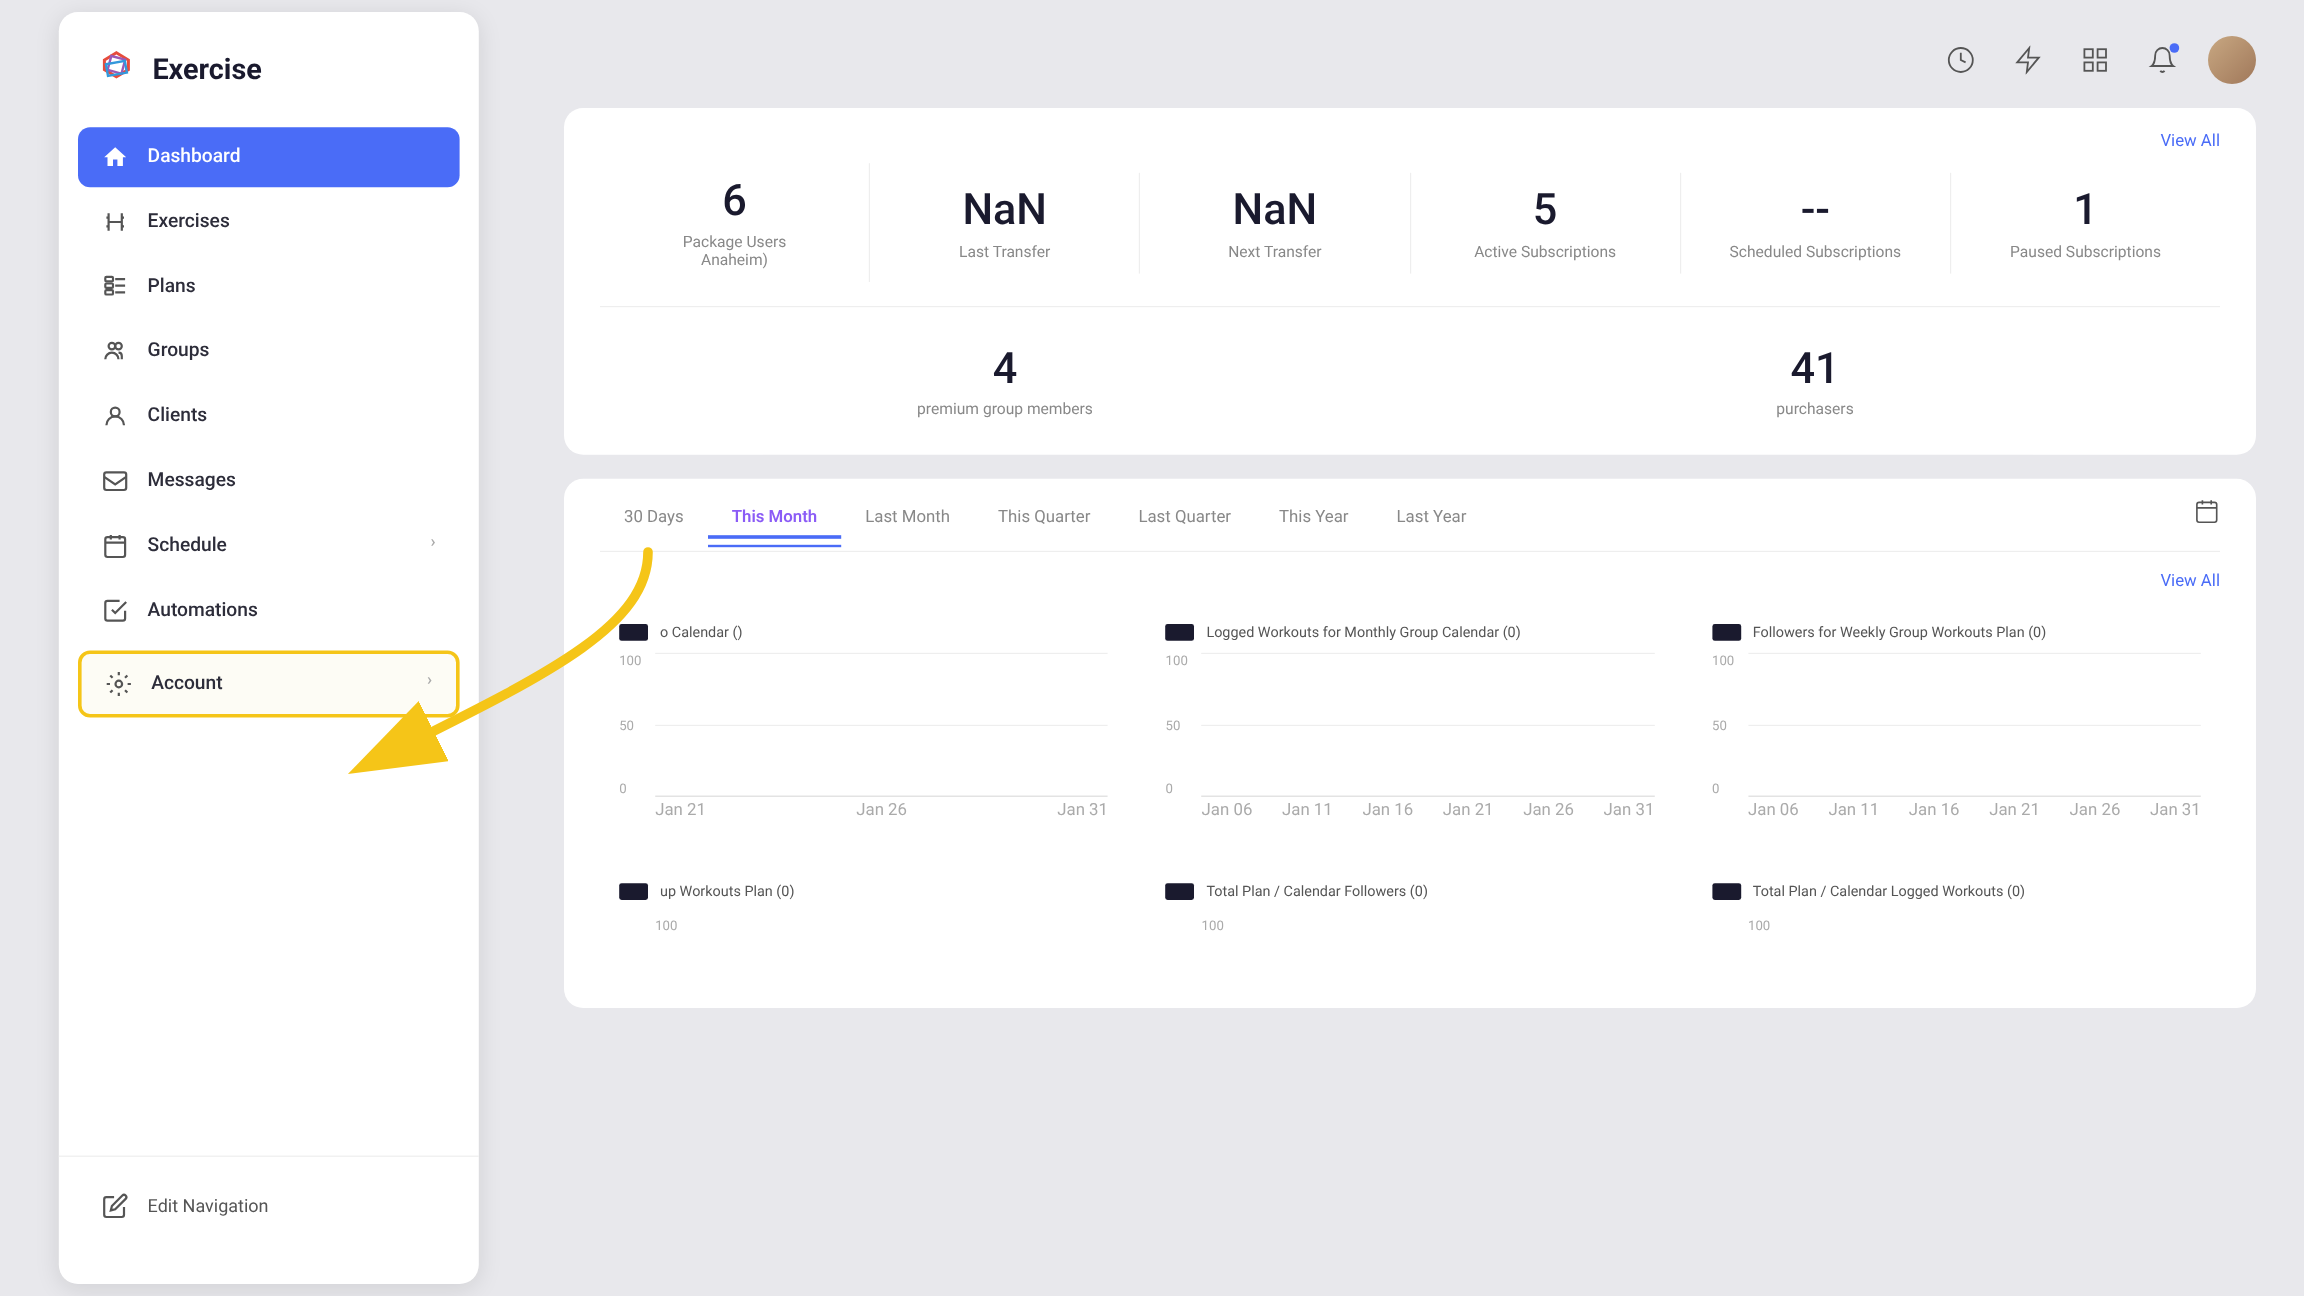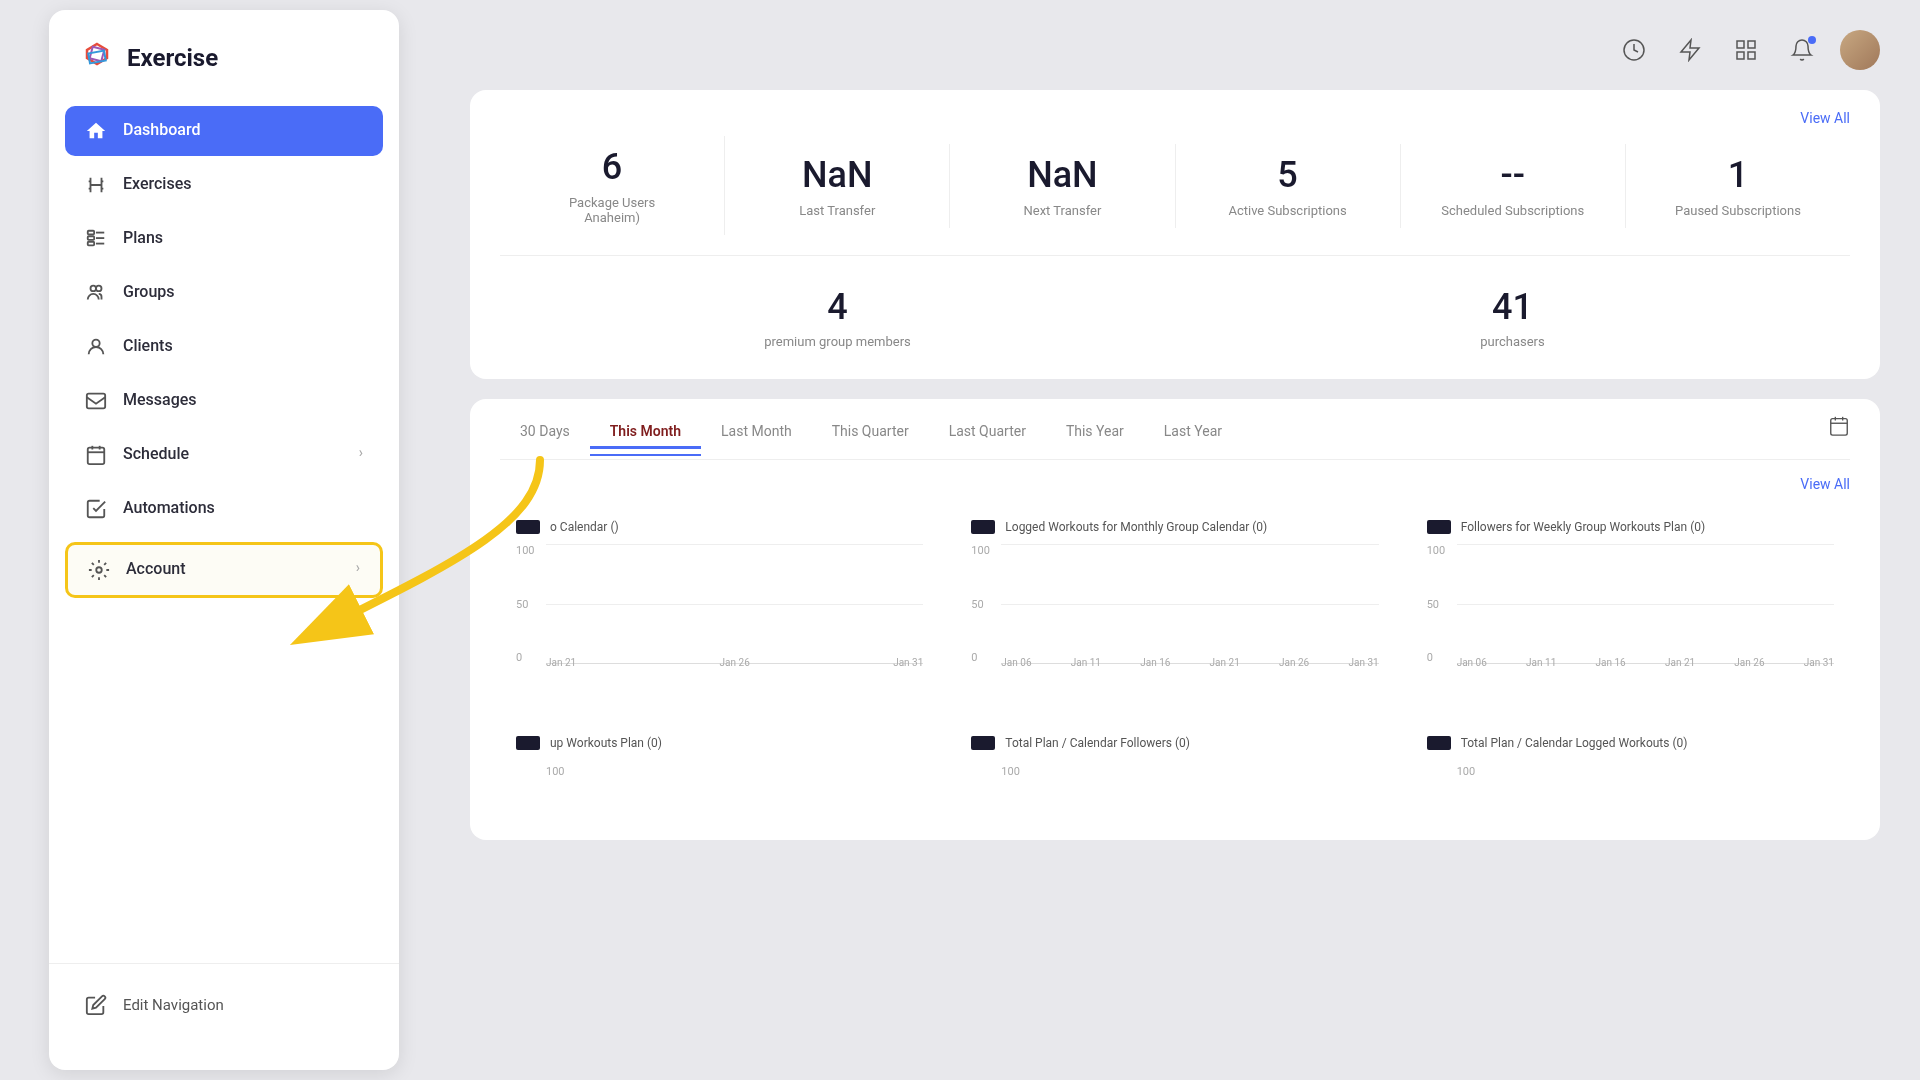--- a/index.html
+++ b/index.html
@@ -271,21 +271,21 @@
     .time-tab {
       padding: 8px 20px;
       font-size: 14px;
       color: #888;
       cursor: pointer;
       white-space: nowrap;
       position: relative;
     }
 
     .time-tab.active {
-      color: #7f1d1d;
+      color: #8b5cf6;
       font-weight: 600;
     }
 
     .time-tab.active::after {
       content: '';
       position: absolute;
       bottom: -10px;
       left: 0;
       right: 0;
       height: 2px;
@@ -372,24 +372,24 @@
       position: absolute;
       left: 0;
       right: 0;
       border-top: 1px solid #eee;
     }
 
     .chart-x-labels {
       position: absolute;
       left: 30px;
       right: 0;
-      bottom: 16px;
+      bottom: 1px;
       display: flex;
       justify-content: space-between;
-      font-size: 10px;
+      font-size: 14px;
       color: #aaa;
     }
   </style>
 </head>
 <body>
 
 <div class="sidebar">
   <div class="sidebar-logo">
     <svg class="logo-icon" viewBox="0 0 36 36">
       <path d="M18 4 L28 10 L28 18 L18 24 L8 18 L8 10 Z" fill="none" stroke="#e74c3c" stroke-width="2.5"></path>

